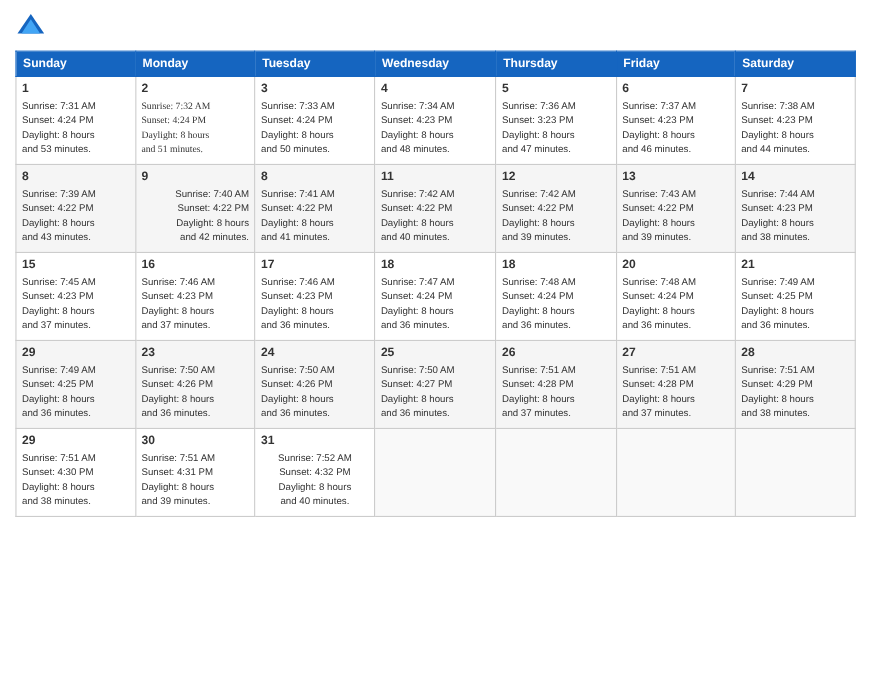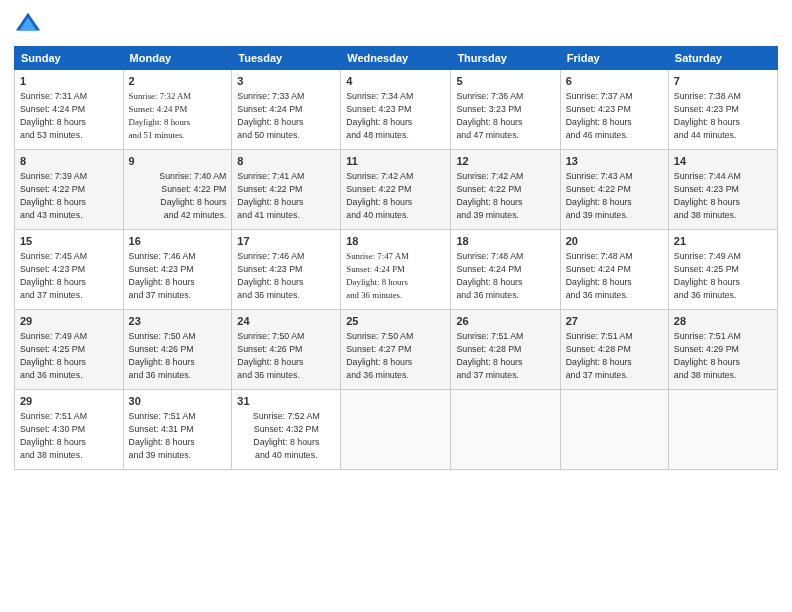--- a/index.html
+++ b/index.html
@@ -254,21 +254,21 @@
           </td>
           <td>
             <span class="day-number">17</span>
             <div class="day-info" style="white-space: pre-line;">Sunrise: 7:46 AM
 Sunset: 4:23 PM
 Daylight: 8 hours
 and 36 minutes.</div>
           </td>
           <td>
             <span class="day-number">18</span>
-            <div class="day-info" style="white-space: pre-line; font-family: Liberation Serif, serif;">Sunrise: 7:47 AM
+            <div class="day-info" style="white-space: pre-line;">Sunrise: 7:47 AM
 Sunset: 4:24 PM
 Daylight: 8 hours
 and 36 minutes.</div>
           </td>
           <td>
             <span class="day-number">18</span>
             <div class="day-info" style="white-space: pre-line;">Sunrise: 7:48 AM
 Sunset: 4:24 PM
 Daylight: 8 hours
 and 36 minutes.</div>

